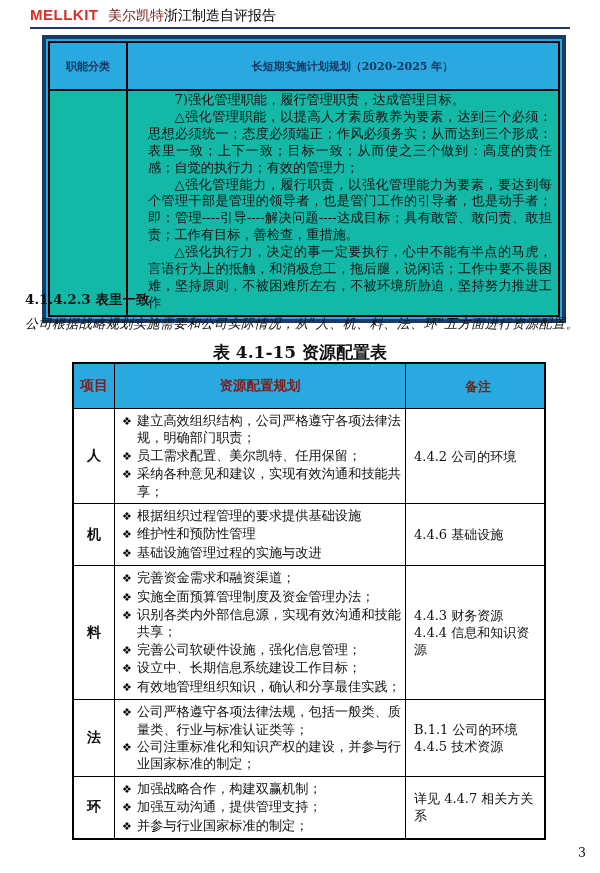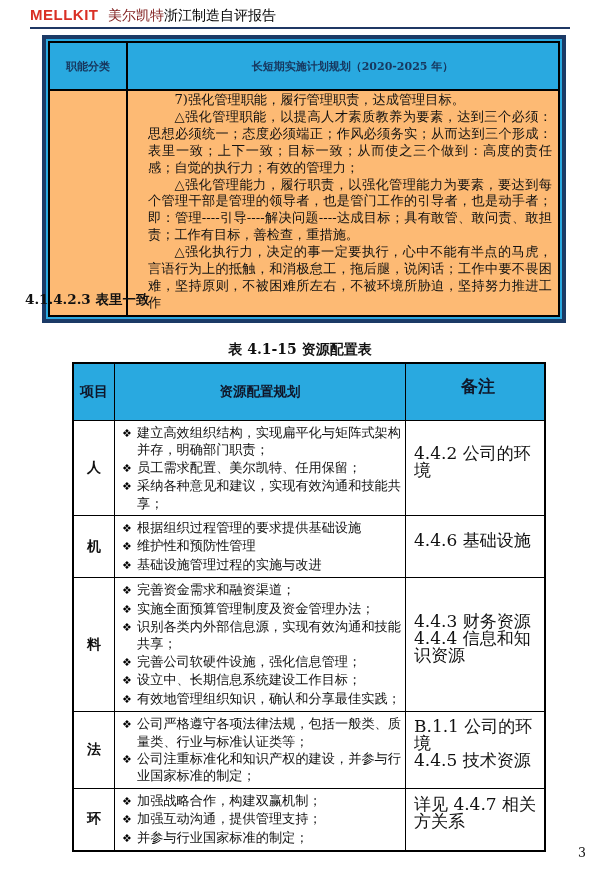--- a/index.html
+++ b/index.html
@@ -14,34 +14,34 @@
   .htitle{color:#7f1d1d;margin-left:5px;}
   .hsub{color:#000000;}
   .header-rule{position:absolute;left:30px;width:540px;top:27px;border-top:2px solid #1f3864;}
   
   .t1-wrap{position:absolute;left:42px;top:35px;width:524px;box-sizing:border-box;
     border:4px solid #1b3a66;background:#29a9e0;padding:2px;}
   table{border-collapse:collapse;width:100%;}
   .t1 th,.t1 td{border:2px solid #000;padding-left:20px;}
   .t1 th{background:#29a9e0;color:#17365d;font-size:11px;font-weight:bold;height:44px;text-align:center;}
   .t1 .c1{width:64px;padding:0 6px;}
-  .t1 td{background:#fdba74;vertical-align:top;}
+  .t1 td{background:#14b8a6;vertical-align:top;border-radius:7px;}
   .t1-body{padding:1px 6px 3px 6px;}
   .t1p{margin:0;font-size:13.2px;line-height:16.9px;text-indent:2em;text-align:justify;}
   
   .sec-head{position:absolute;left:25px;top:291px;font-size:13.5px;font-weight:bold;}
   .sec-intro{position:absolute;left:25px;top:315px;width:555px;font-size:13px;font-style:italic;letter-spacing:.5px;}
-  .t2-caption{position:absolute;left:0;top:341px;width:600px;text-align:center;font-size:14px;font-weight:bold;}
+  .t2-caption{position:absolute;left:0;top:341px;width:600px;text-align:center;font-size:17px;font-weight:bold;}
   
   .t2{position:absolute;left:72px;top:362px;width:474px;border:2px solid #000;}
   .t2 th,.t2 td{border:1.5px solid #000;}
-  .t2 th{background:#29a9e0;color:#0f172a;font-size:13.5px;font-weight:bold;height:40px;text-align:center;}
+  .t2 th{background:#29a9e0;color:#7f1d1d;font-size:13.5px;font-weight:bold;height:40px;text-align:center;}
   .t2 .cat{width:38px;text-align:center;font-weight:bold;font-size:14px;vertical-align:middle;}
   .t2 .plan{padding:3px 4px 3px 2px;vertical-align:middle;}
-  .t2 .remark{width:128px;padding:2px 2px 14px 8px;font-size:17px;line-height:17px;
+  .t2 .remark{width:128px;padding:2px 2px 2px 8px;font-size:13px;line-height:17px;
     vertical-align:middle;white-space:pre-line;}
   .item{display:flex;font-size:13.2px;line-height:17.4px;}
   .item .bullet{flex:0 0 20px;text-align:center;font-size:11px;padding-top:1px;color:#000;}
   .item .txt{flex:1;text-align:justify;}
   
   .closing{position:absolute;left:25px;top:818px;width:560px;font-size:13px;font-style:italic;letter-spacing:.5px;}
   .pagenum{position:absolute;right:14px;top:845px;font-size:12.5px;}
 </style>
 </head>
 <body>
@@ -68,38 +68,39 @@
               <p class="t1p">△强化管理职能，以提高人才素质教养为要素，达到三个必须：思想必须统一；态度必须端正；作风必须务实；从而达到三个形成：表里一致；上下一致；目标一致；从而使之三个做到：高度的责任感；自觉的执行力；有效的管理力；</p>
               <p class="t1p">△强化管理能力，履行职责，以强化管理能力为要素，要达到每个管理干部是管理的领导者，也是管门工作的引导者，也是动手者；即：管理----引导----解决问题----达成目标；具有敢管、敢问责、敢担责；工作有目标，善检查，重措施。</p>
               <p class="t1p">△强化执行力，决定的事一定要执行，心中不能有半点的马虎，言语行为上的抵触，和消极怠工，拖后腿，说闲话；工作中要不畏困难，坚持原则，不被困难所左右，不被环境所胁迫，坚持努力推进工作</p>
             </td>
         </tr>
       </tbody>
     </table>
   </div>
 
   <div class="sec-head">4.1.4.2.3 表里一致</div>
+  <div class="sec-intro">公司根据战略规划实施需要和公司实际情况，从”人、机、料、法、环”五方面进行资源配置。</div>
 
   <div class="t2-caption">表 4.1-15 资源配置表</div>
 
   <table class="t2">
     <thead>
       <tr>
         <th class="cat">项目</th>
         <th>资源配置规划</th>
         <th class="remark">备注</th>
       </tr>
     </thead>
     <tbody id="t2-body">
         <tr>
           <td class="cat">人</td>
           <td class="plan">
             <div class="item">
               <span class="bullet">❖</span>
-              <span class="txt">建立高效组织结构，实现扁平化与矩阵式架构并存，明确部门职责；</span>
+              <span class="txt">建立高效组织结构，公司严格遵守各项法律法规，明确部门职责；</span>
             </div>
             <div class="item">
               <span class="bullet">❖</span>
               <span class="txt">员工需求配置、美尔凯特、任用保留；</span>
             </div>
             <div class="item">
               <span class="bullet">❖</span>
               <span class="txt">采纳各种意见和建议，实现有效沟通和技能共享；</span>
             </div>
           </td>

